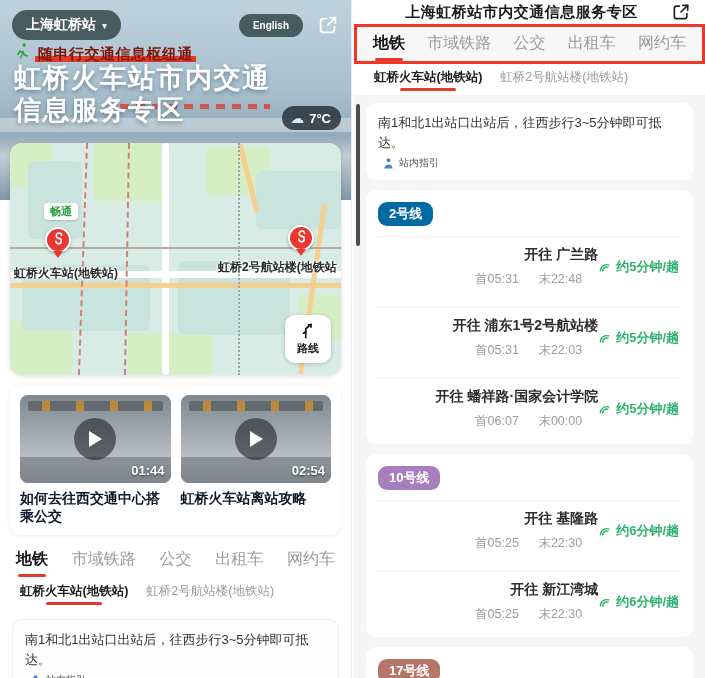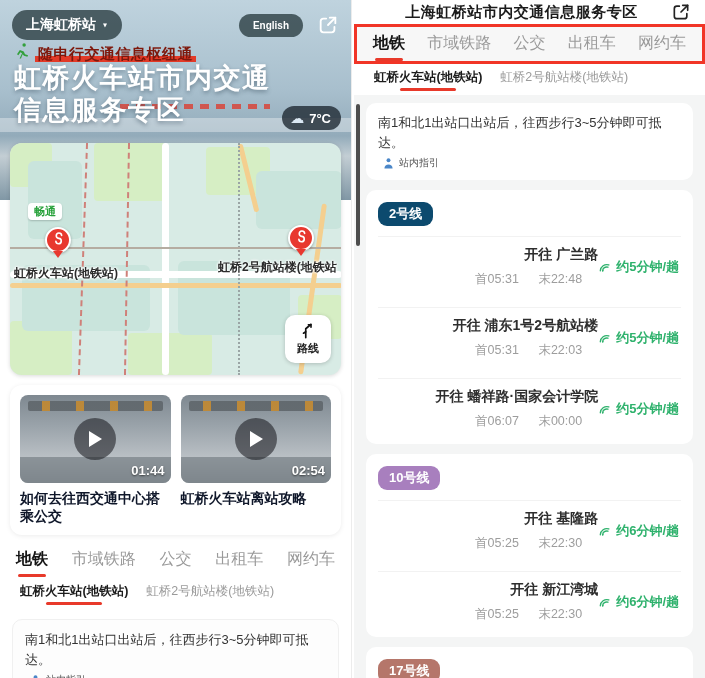--- a/index.html
+++ b/index.html
@@ -12,21 +12,21 @@
 
   
   .hero { position:relative; height:200px;
     background:linear-gradient(180deg,#bfd3de 0%,#accboa 30%,#a8bfcd 45%,#93abba 68%,#c2ccd2 78%,#8097a5 100%);
     background:linear-gradient(180deg,#bfd3de 0%,#a8bfcd 45%,#93abba 68%,#c3ced4 78%,#8097a5 100%); }
   .hero-deco-roof { position:absolute; left:0; right:0; top:118px; height:14px; background:rgba(255,255,255,.35); }
   .hero-deco-red { position:absolute; left:120px; top:104px; width:150px; height:5px;
     background:repeating-linear-gradient(90deg,#d8453a 0 9px,transparent 9px 16px); opacity:.85; }
   .topbar { position:absolute; top:10px; left:12px; right:12px; display:flex; align-items:center; }
   .station-pill { background:rgba(48,66,71,.82); color:#fff; font-size:14px; font-weight:700;
-    padding:6px 14px; border-radius:17px; display:flex; align-items:center; gap:6px;font-family:Liberation Mono, monospace; }
+    padding:6px 14px; border-radius:17px; display:flex; align-items:center; gap:6px; }
   .caret { font-size:10px; color:#fff; }
   .top-spacer { flex:1; }
   .english-pill { background:rgba(48,66,71,.82); color:#fff; font-size:10px; font-weight:700;
     padding:6px 14px; border-radius:15px; margin-right:14px; }
   .share-btn svg { display:block; }
   .banner-row { position:absolute; top:42px; left:14px; display:flex; align-items:flex-end; gap:3px; }
   .banner-text { font-size:15px; font-weight:800; color:#7e180c;
     background:linear-gradient(180deg,rgba(0,0,0,0) 58%, #e23a28 58%, #e23a28 92%, rgba(0,0,0,0) 92%);
     padding:0 3px; letter-spacing:.5px; }
   .hero-title { position:absolute; top:62px; left:14px; color:#fff; font-size:27px; font-weight:800;
@@ -88,21 +88,21 @@
   .left-tabs { margin-top:14px; }
 
   .notice-card { margin:10px 12px 0 12px; background:#fdfdfd; border:1px solid #f0f0f0; border-radius:10px;
     padding:10px 12px; }
   .notice-text { font-size:13px; color:#333; line-height:1.5; }
   .guide-row { display:flex; align-items:center; gap:4px; margin-top:4px; padding-left:4px; }
   .guide-row span { font-size:10px; color:#555; }
 
   .line-badge { display:inline-block; color:#fff; font-size:13px; font-weight:800; padding:3px 11px;
     border-radius:9px; }
-  .b-green { background:#0c4a6e; } .b-purple { background:#a87fbe; } .b-brown { background:#b5766a; }
+  .b-green { background:#0369a1; } .b-purple { background:#a87fbe; } .b-brown { background:#b5766a; }
 
   
   .r-topbar { height:24px; background:#fff; display:flex; align-items:center; padding:0 14px 0 18px;text-align:center; }
   .r-title { flex:1; font-size:15px; font-weight:700; color:#1b1b1b; letter-spacing:.5px; }
   .r-tabsbox { background:#f7f7f7; border:3px solid #f13527; padding:6px 14px 0 14px; }
   .r-tabsbox .tabs-row { padding:0 2px; }
   .r-subtabs { background:#fff; padding-top:5px; }
   .r-content { padding:8px 12px 0 12px; }
   .r-card { background:#fff; border-radius:10px; padding:10px 12px; margin-bottom:10px; }
   .line-card { background:#fff; border-radius:10px; padding:12px 12px 4px 12px; margin-bottom:10px; }
@@ -175,21 +175,21 @@
       <div class="mp road-w" style="left:0;top:128px;width:332px;height:7px"></div>
       <div class="mp road-w" style="left:152px;top:0;width:7px;height:232px"></div>
       <div class="mp road-o" style="left:0;top:140px;width:332px;height:5px"></div>
       <div class="mp road-o" style="left:300px;top:60px;width:5px;height:172px;transform:rotate(8deg)"></div>
       <div class="mp road-o" style="left:236px;top:0;width:5px;height:70px;transform:rotate(-14deg)"></div>
       <div class="mp rail-red" style="left:72px;top:0;height:232px;transform:rotate(2deg)"></div>
       <div class="mp rail-red" style="left:116px;top:0;height:232px;transform:rotate(1deg)"></div>
       <div class="mp rail-zig" style="left:228px;top:0;height:232px"></div>
       <div class="mp rail-gray" style="left:0;top:104px;width:332px;height:2px"></div>
 
-      <div class="mp traffic-pill" style="left:18px;top:60px">畅通</div>
+      <div class="mp traffic-pill" style="left:34px;top:60px">畅通</div>
 
       <div class="mp" style="left:35px;top:84px">
         <div class="pin">
             <span>
           <svg width="15" height="15" viewBox="0 0 24 24" fill="none" stroke="#fff" stroke-width="2.6" stroke-linecap="round">
             <path d="M17 7.2a4.3 4.3 0 1 0-4.6 4.6 4.3 4.3 0 1 1-4.6 4.6"></path>
           </svg></span>
           </div>
         <div class="pin-tail"></div>
       </div>

